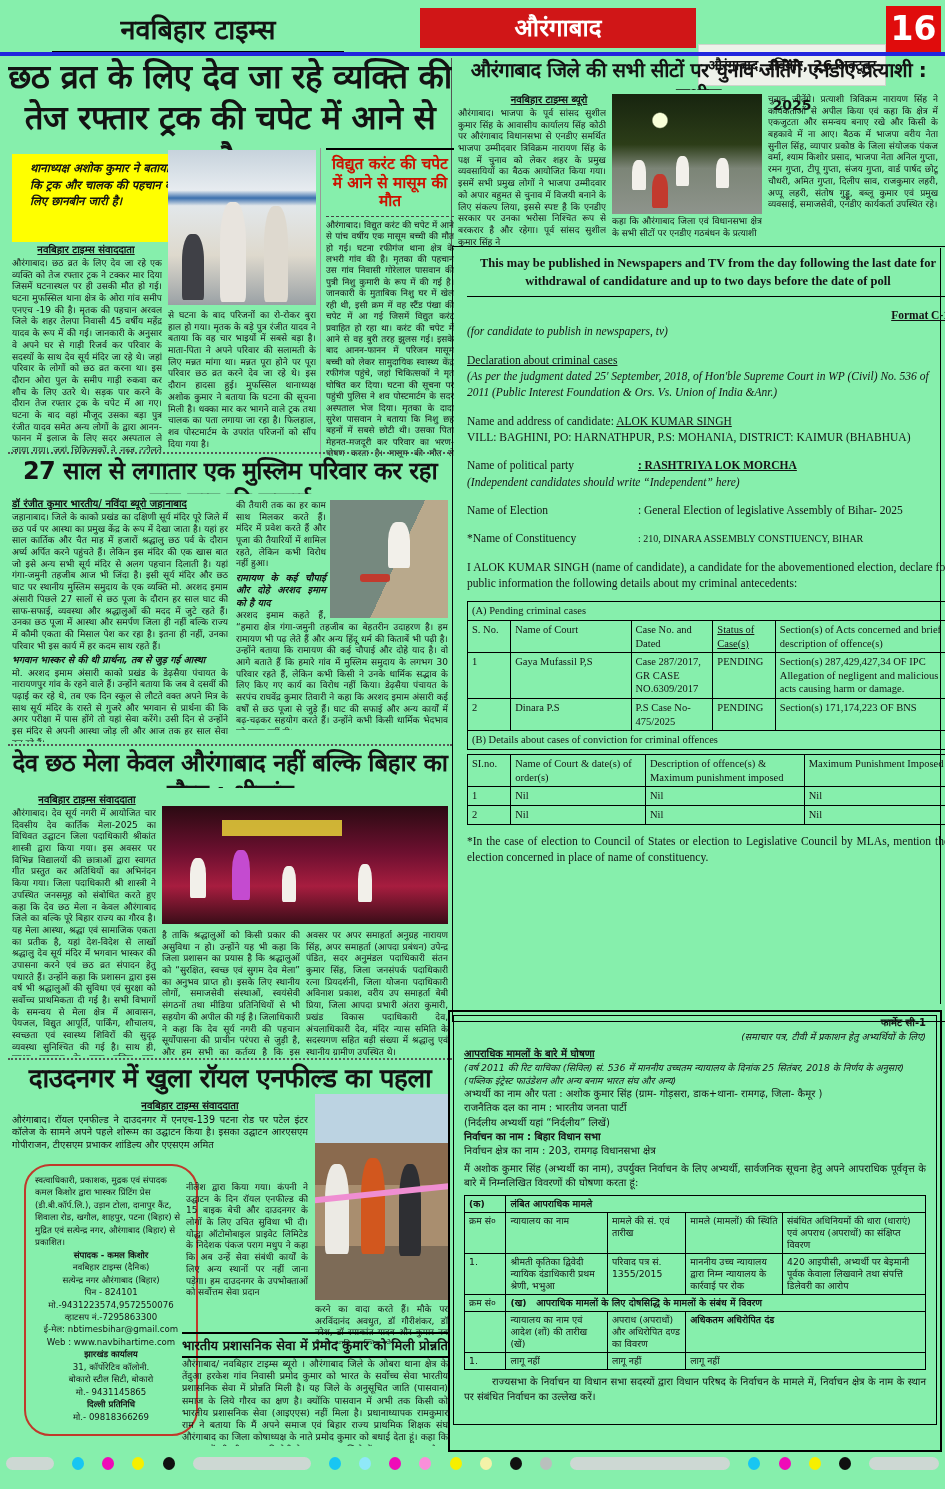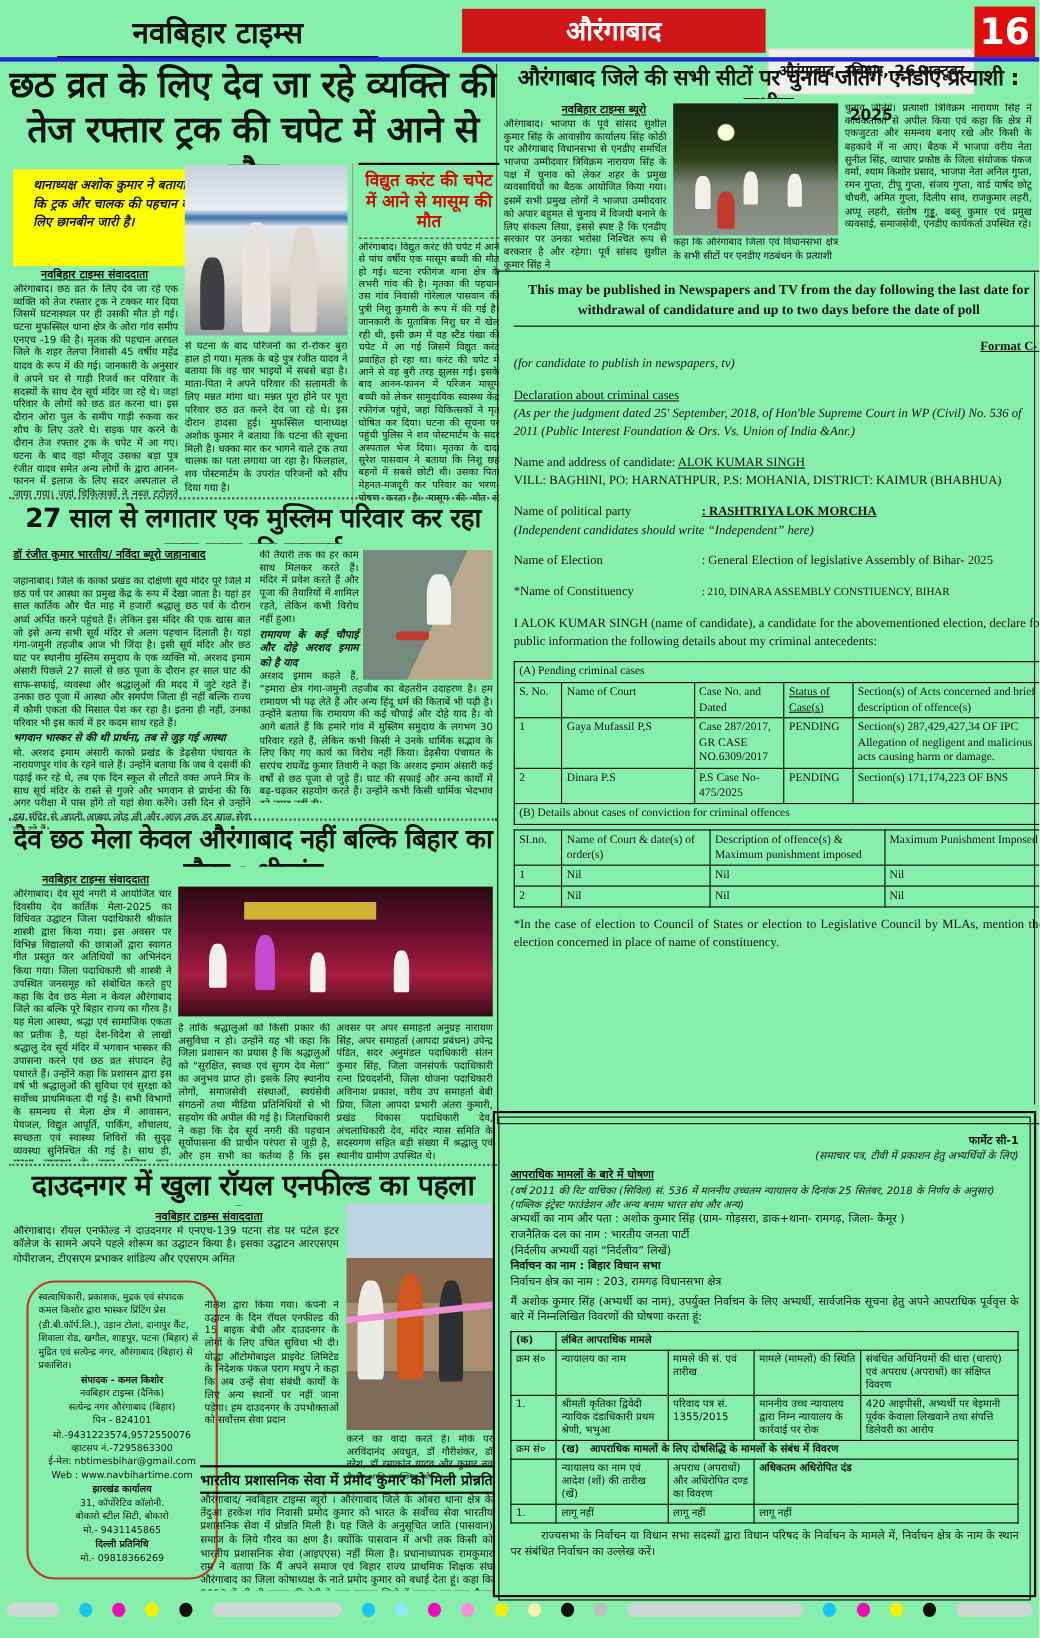--- a/index.html
+++ b/index.html
@@ -41,21 +41,21 @@
   .enbox{border:1.5px solid #000;padding:8px 14px;font-family:"Liberation Serif","DejaVu Serif",serif;
          font-size:11.5px;line-height:1.42;overflow:hidden;}
   .en-center{font-weight:bold;text-align:center;font-size:12.5px;line-height:1.4;border-bottom:1px solid #000;padding-bottom:6px;}
   .fmt{font-weight:bold;text-decoration:underline;text-align:right;margin-top:10px;}
   .ital{font-style:italic;}
   .undl{text-decoration:underline;}
   .ntable{border-collapse:collapse;width:100%;font-size:10.5px;line-height:1.3;margin-top:4px;}
   .ntable td,.ntable th{border:1px solid #000;padding:2px 4px;vertical-align:top;text-align:left;font-weight:normal;}
   .ttl-row td{border:1px solid #000;}
   .hibox-outer{border:2px solid #000;}
-  .hibox-inner{border:1px solid #000;margin:3px;padding:15px 10px;font-size:10px;line-height:1.42;overflow:hidden;}
+  .hibox-inner{border:1px solid #000;margin:3px;padding:0 10px;font-size:10px;line-height:1.42;overflow:hidden;}
   .hi-fmt{text-align:right;font-weight:bold;}
   .hi-sub{text-align:right;font-style:italic;font-size:9.5px;}
   .hi-title{font-weight:bold;text-decoration:underline;margin-top:3px;}
   .hitable{border-collapse:collapse;width:100%;font-size:9.3px;line-height:1.3;margin-top:4px;}
   .hitable td{border:1px solid #000;padding:2px 4px;vertical-align:top;}
   
   .imprint{border:2px solid #c0392b;border-radius:26px;padding:8px 9px;font-size:8.6px;line-height:1.45;text-align:center;overflow:hidden;}
   .imprint .first{text-align:left;}
   .imprint .b{font-weight:bold;}
   
@@ -95,21 +95,21 @@
   <div class="abs subwrap" style="left:320px;top:148px;width:128px;">
     <div class="subrule-a"></div>
     <div class="red-hl">विद्युत करंट की चपेट में आने से मासूम की मौत</div>
     <div class="body" style="height:238px;margin-top:3px;font-size:8.8px;">औरंगाबाद। विद्युत करंट की चपेट में आने से पांच वर्षीय एक मासूम बच्ची की मौत हो गई। घटना रफीगंज थाना क्षेत्र के लभरी गांव की है। मृतका की पहचान उस गांव निवासी गोरेलाल पासवान की पुत्री निशु कुमारी के रूप में की गई है। जानकारी के मुताबिक निशु घर में खेल रही थी, इसी क्रम में वह स्टैंड पंखा की चपेट में आ गई जिसमें विद्युत करंट प्रवाहित हो रहा था। करंट की चपेट में आने से वह बुरी तरह झुलस गई। इसके बाद आनन-फानन में परिजन मासूम बच्ची को लेकर सामुदायिक स्वास्थ्य केंद्र रफीगंज पहुंचे, जहां चिकित्सकों ने मृत घोषित कर दिया। घटना की सूचना पर पहुंची पुलिस ने शव पोस्टमार्टम के सदर अस्पताल भेज दिया। मृतका के दादा सुरेश पासवान ने बताया कि निशु छह बहनों में सबसे छोटी थी। उसका पिता मेहनत-मजदूरी कर परिवार का भरण-पोषण करता है। मासूम की मौत से परिवार ही नहीं, बल्कि पूरा गांव में मातम पसरा हुआ है। ग्रामीणों ने मृतक के आश्रितों के लिए मुआवजे की मांग की है। थानाध्यक्ष शंभू कुमार ने बताया कि विद्युत करंट की चपेट में आने से मासूम बच्ची की मौत हुई।</div>
   </div>
 
   <div class="abs dotted" style="left:8px;top:452px;width:444px;"></div>
 
   <div class="abs hl" style="left:8px;top:456px;width:444px;height:38px;font-size:24px;">27 साल से लगातार एक मुस्लिम परिवार कर रहा छठ घाट की सफाई</div>
   <div class="abs byline" style="left:12px;top:496px;width:300px;text-align:left;">डॉ रंजीत कुमार भारतीय/ नविंदा ब्यूरो जहानाबाद</div>
-  <div class="abs body" style="left:12px;top:524px;width:216px;height:230px;">
+  <div class="abs body" style="left:12px;top:512px;width:216px;height:230px;">
     <span>जहानाबाद। जिले के काको प्रखंड का दक्षिणी सूर्य मंदिर पूरे जिले में छठ पर्व पर आस्था का प्रमुख केंद्र के रूप में देखा जाता है। यहां हर साल कार्तिक और चैत माह में हजारों श्रद्धालु छठ पर्व के दौरान अर्घ्य अर्पित करने पहुंचते हैं। लेकिन इस मंदिर की एक खास बात जो इसे अन्य सभी सूर्य मंदिर से अलग पहचान दिलाती है। यहां गंगा-जमुनी तहजीब आज भी जिंदा है। इसी सूर्य मंदिर और छठ घाट पर स्थानीय मुस्लिम समुदाय के एक व्यक्ति मो. अरशद इमाम अंसारी पिछले 27 सालों से छठ पूजा के दौरान हर साल घाट की साफ-सफाई, व्यवस्था और श्रद्धालुओं की मदद में जुटे रहते हैं। उनका छठ पूजा में आस्था और समर्पण जिला ही नहीं बल्कि राज्य में कौमी एकता की मिसाल पेश कर रहा है। इतना ही नहीं, उनका परिवार भी इस कार्य में हर कदम साथ रहते हैं।</span>
     <div class="subhead">भगवान भास्कर से की थी प्रार्थना, तब से जुड़ गई आस्था</div>
     <span>मो. अरशद इमाम अंसारी काको प्रखंड के डेढ़सैया पंचायत के नारायणपुर गांव के रहने वाले हैं। उन्होंने बताया कि जब वे दसवीं की पढ़ाई कर रहे थे, तब एक दिन स्कूल से लौटते वक्त अपने मित्र के साथ सूर्य मंदिर के रास्ते से गुजरे और भगवान से प्रार्थना की कि अगर परीक्षा में पास होंगे तो यहां सेवा करेंगे। उसी दिन से उन्होंने इस मंदिर से अपनी आस्था जोड़ ली और आज तक हर साल सेवा कर रहे हैं।</span>
     
     
   </div>
   <div class="abs body" style="left:236px;top:500px;width:212px;height:230px;">
     <div class="ph ph3" style="float:right;width:118px;height:118px;margin:0 0 3px 4px;position:relative;">
       <div class="figw" style="left:58px;top:22px;width:22px;height:46px;"></div>
       <div class="figr" style="left:30px;top:74px;width:30px;height:8px;border-radius:3px;"></div>

